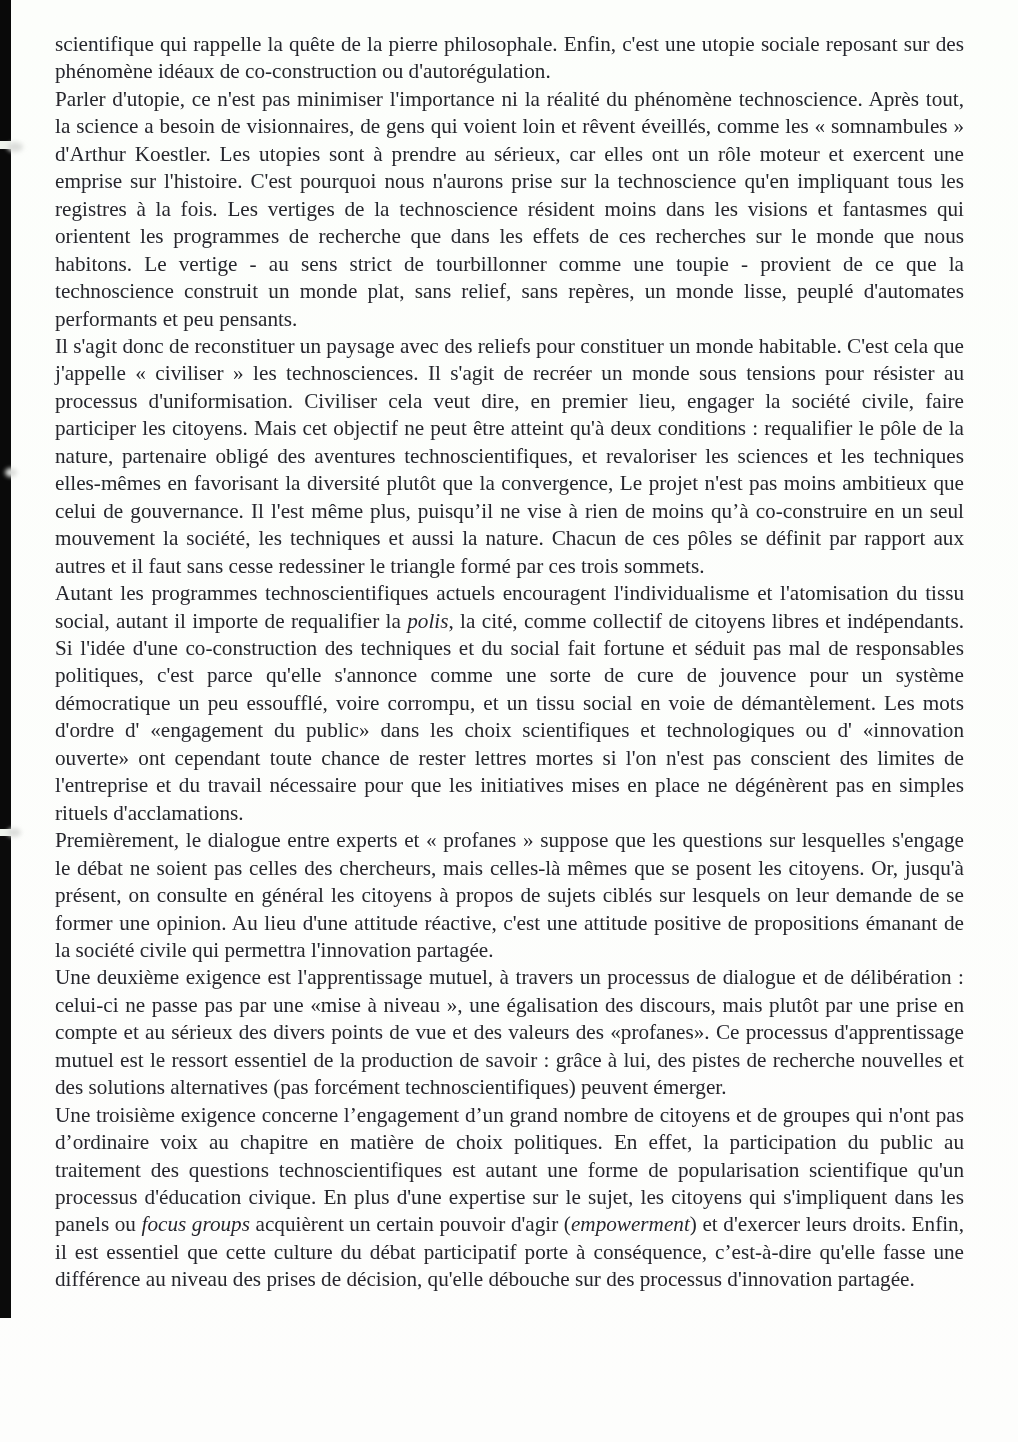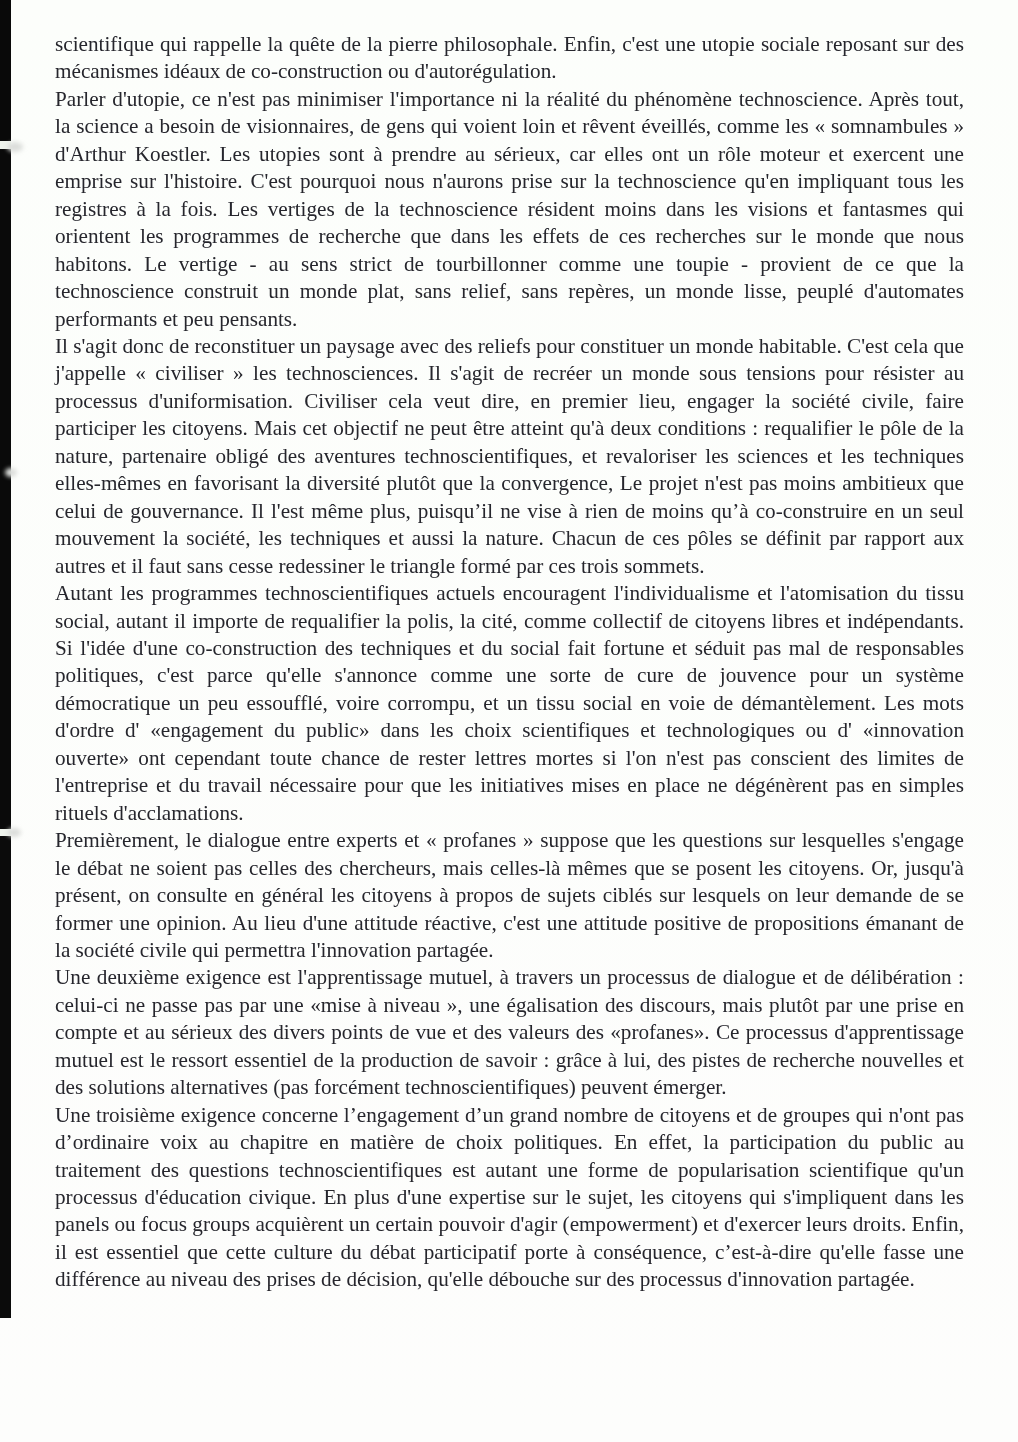--- a/index.html
+++ b/index.html
@@ -46,35 +46,35 @@
     font-family: "Liberation Serif", "DejaVu Serif", serif;
     font-size: 21.2px;
     line-height: 27.45px;
     text-align: justify;
     text-justify: inter-word;
   }
   .text-block p {
     margin: 0;
     padding: 0;
   }
-  .it { }
+  .it { font-style: italic; }
 </style>
 </head>
 <body>
 
 <div class="page">
 
   <div class="scan-bar"></div>
   <div class="smudge s1"></div>
   <div class="smudge s2"></div>
   <div class="smudge s3"></div>
 
   <div class="text-block">
 
-    <p><span>scientifique qui rappelle la quête de la pierre philosophale. Enfin, c'est une utopie sociale reposant sur des mécanismes idéaux de co-construction ou d'autorégulation.</span></p>
+    <p><span>scientifique qui rappelle la quête de la pierre philosophale. Enfin, c'est une utopie sociale reposant sur des phénomène idéaux de co-construction ou d'autorégulation.</span></p>
 
     <p><span>Parler d'utopie, ce n'est pas minimiser l'importance ni la réalité du phénomène technoscience. Après tout, la science a besoin de visionnaires, de gens qui voient loin et rêvent éveillés, comme les « somnambules » d'Arthur Koestler. Les utopies sont à prendre au sérieux, car elles ont un rôle moteur et exercent une emprise sur l'histoire. C'est pourquoi nous n'aurons prise sur la technoscience qu'en impliquant tous les registres à la fois. Les vertiges de la technoscience résident moins dans les visions et fantasmes qui orientent les programmes de recherche que dans les effets de ces recherches sur le monde que nous habitons. Le vertige - au sens strict de tourbillonner comme une toupie - provient de ce que la technoscience construit un monde plat, sans relief, sans repères, un monde lisse, peuplé d'automates performants et peu pensants.</span></p>
 
     <p><span>Il s'agit donc de reconstituer un paysage avec des reliefs pour constituer un monde habitable. C'est cela que j'appelle « civiliser » les technosciences. Il s'agit de recréer un monde sous tensions pour résister au processus d'uniformisation. Civiliser cela veut dire, en premier lieu, engager la société civile, faire participer les citoyens. Mais cet objectif ne peut être atteint qu'à deux conditions : requalifier le pôle de la nature, partenaire obligé des aventures technoscientifiques, et revaloriser les sciences et les techniques elles-mêmes en favorisant la diversité plutôt que la convergence, Le projet n'est pas moins ambitieux que celui de gouvernance. Il l'est même plus, puisqu’il ne vise à rien de moins qu’à co-construire en un seul mouvement la société, les techniques et aussi la nature. Chacun de ces pôles se définit par rapport aux autres et il faut sans cesse redessiner le triangle formé par ces trois sommets.</span></p>
 
     <p><span>Autant les programmes technoscientifiques actuels encouragent l'individualisme et l'atomisation du tissu social, autant il importe de requalifier la </span><span class="it">polis</span><span>, la cité, comme collectif de citoyens libres et indépendants. Si l'idée d'une co-construction des techniques et du social fait fortune et séduit pas mal de responsables politiques, c'est parce qu'elle s'annonce comme une sorte de cure de jouvence pour un système démocratique un peu essoufflé, voire corrompu, et un tissu social en voie de démantèlement. Les mots d'ordre d' «engagement du public» dans les choix scientifiques et technologiques ou d' «innovation ouverte» ont cependant toute chance de rester lettres mortes si l'on n'est pas conscient des limites de l'entreprise et du travail nécessaire pour que les initiatives mises en place ne dégénèrent pas en simples rituels d'acclamations.</span></p>
 
     <p><span>Premièrement, le dialogue entre experts et « profanes » suppose que les questions sur lesquelles s'engage le débat ne soient pas celles des chercheurs, mais celles-là mêmes que se posent les citoyens. Or, jusqu'à présent, on consulte en général les citoyens à propos de sujets ciblés sur lesquels on leur demande de se former une opinion. Au lieu d'une attitude réactive, c'est une attitude positive de propositions émanant de la société civile qui permettra l'innovation partagée.</span></p>
 
     <p><span>Une deuxième exigence est l'apprentissage mutuel, à travers un processus de dialogue et de délibération : celui-ci ne passe pas par une «mise à niveau », une égalisation des discours, mais plutôt par une prise en compte et au sérieux des divers points de vue et des valeurs des «profanes». Ce processus d'apprentissage mutuel est le ressort essentiel de la production de savoir : grâce à lui, des pistes de recherche nouvelles et des solutions alternatives (pas forcément technoscientifiques) peuvent émerger.</span></p>

